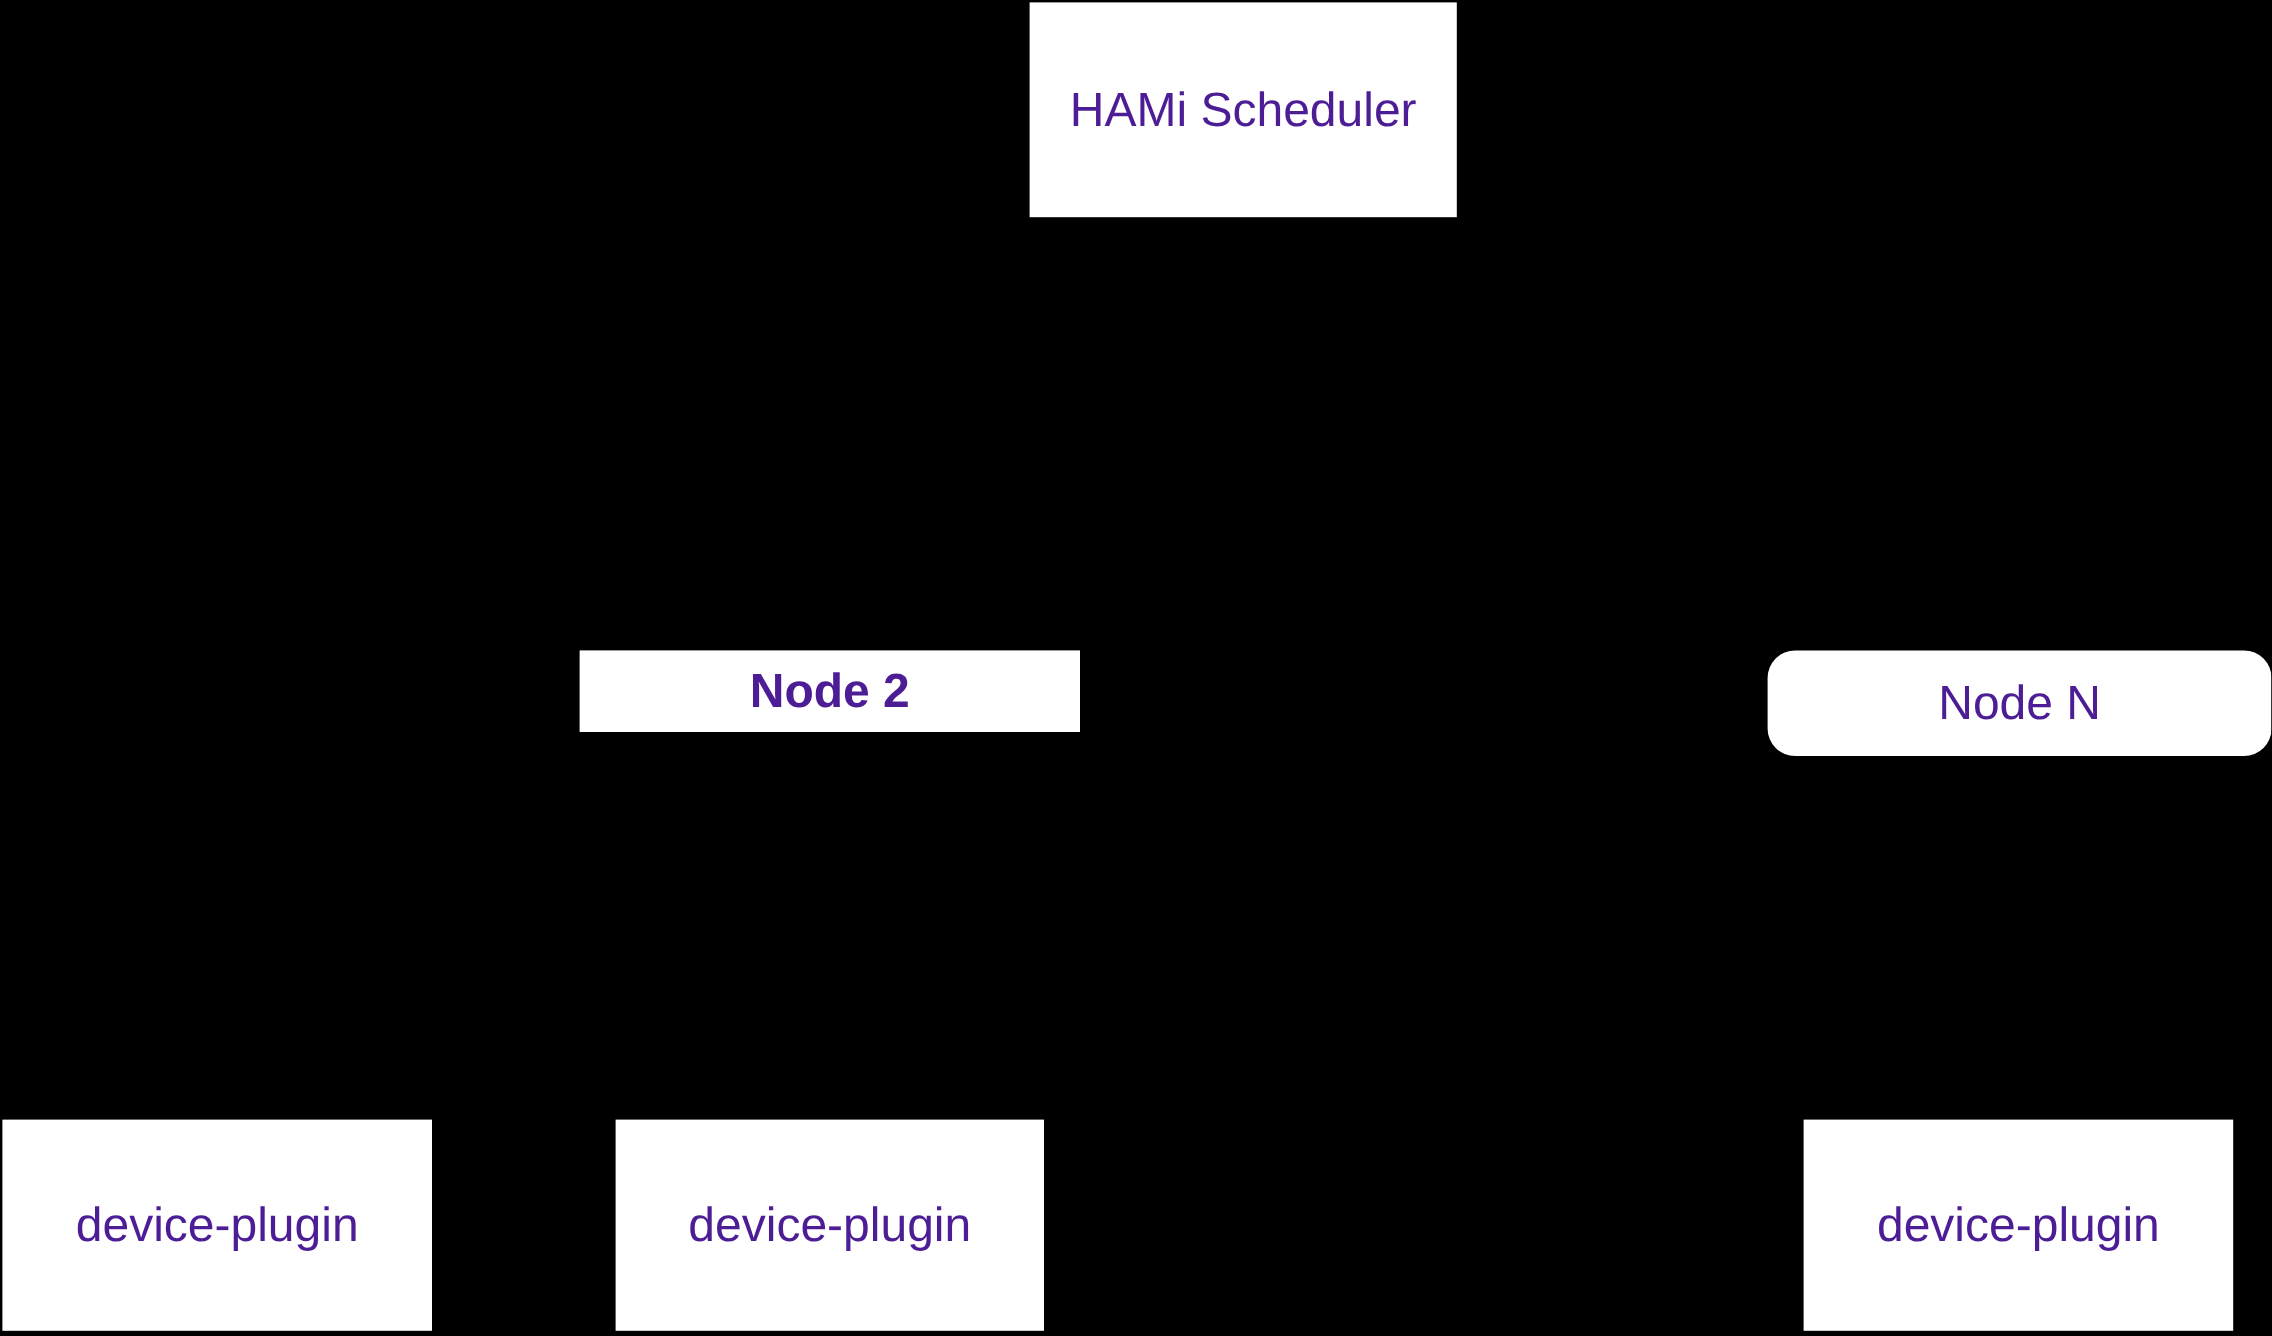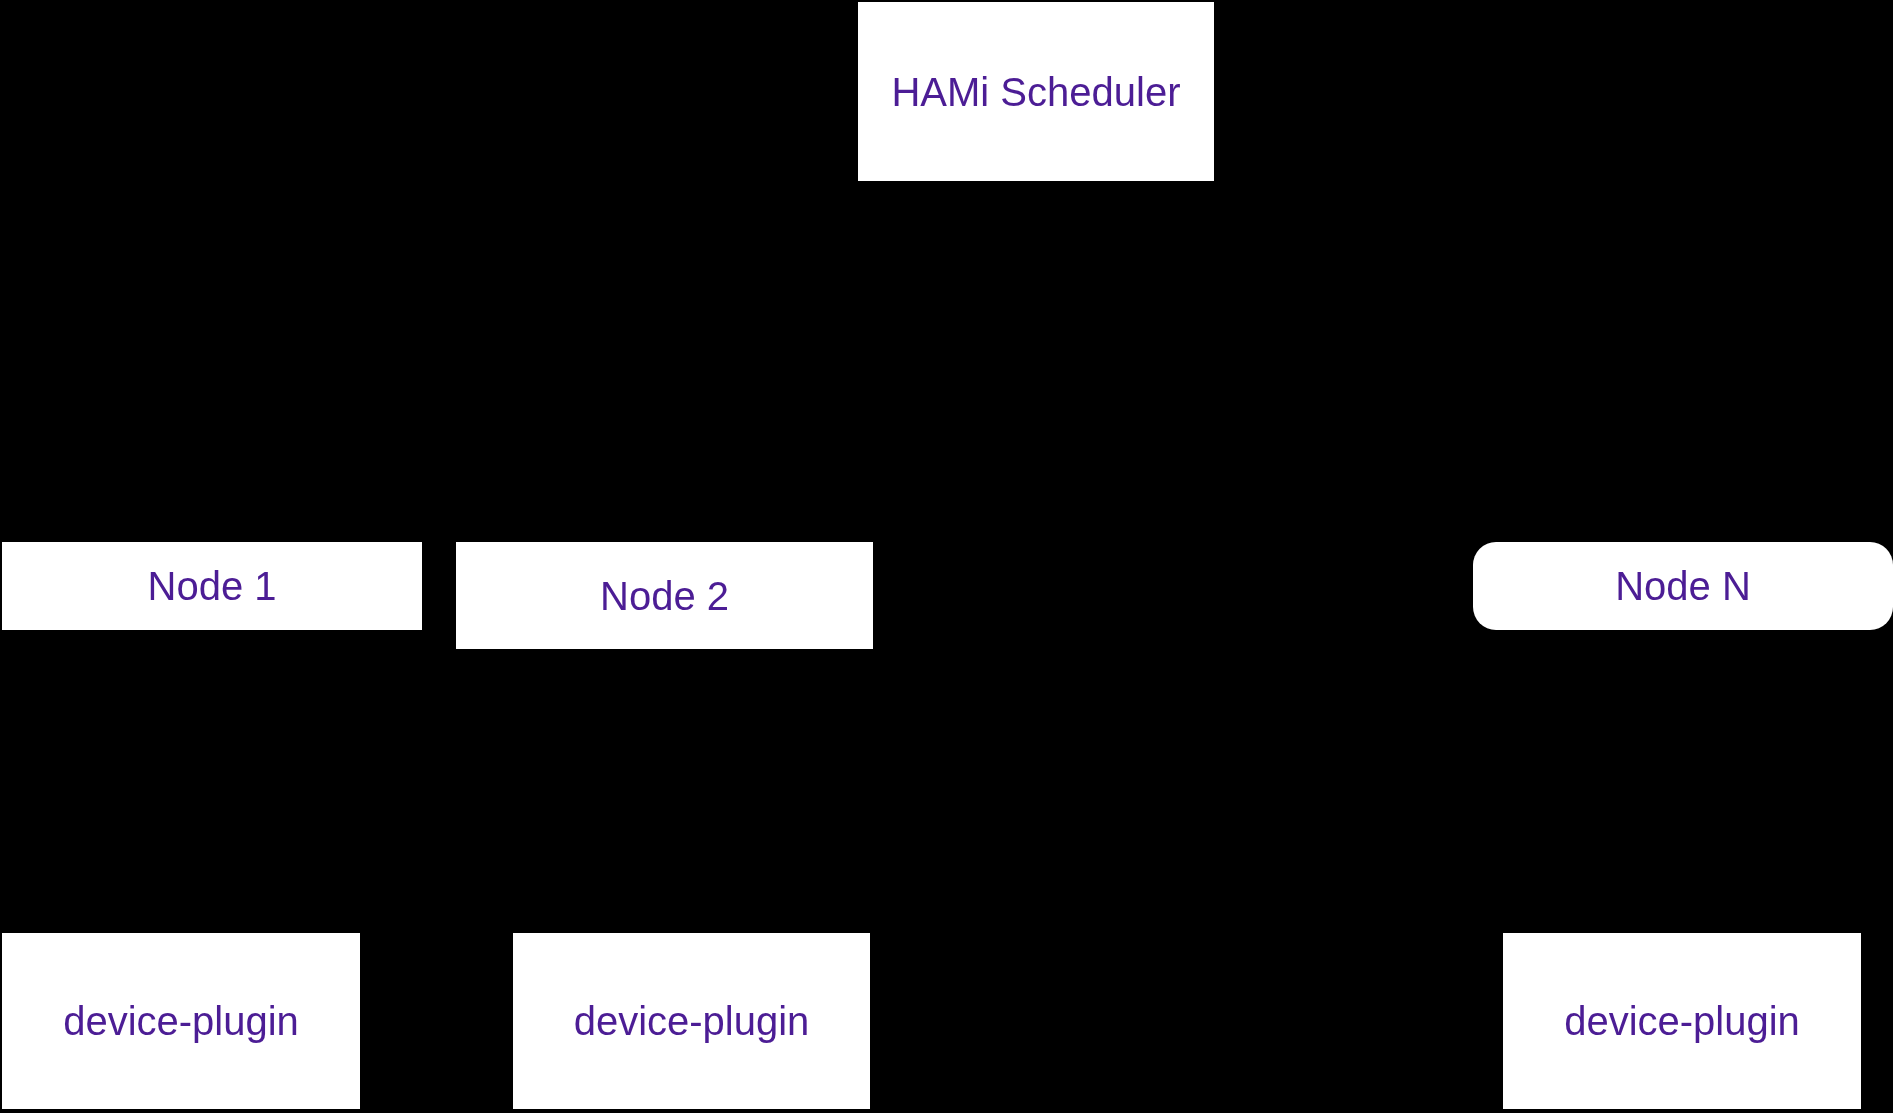--- a/index.html
+++ b/index.html
@@ -23,39 +23,36 @@
     align-items: center;
     justify-content: center;
     font-size: 40px;
     line-height: 1;
     white-space: nowrap;
   }
   
   .scheduler { left: 858px; top: 2px;  width: 356px; height: 179px; }
   
   .node-1 { left: 2px;    top: 542px; width: 420px; height: 88px; }
-  .node-2 { left: 456px;  top: 542px; width: 417px; height: 107px; }
+  .node-2 { left: 483px;  top: 542px; width: 417px; height: 68px; font-weight: bold; }
   .node-n { left: 1473px; top: 542px; width: 420px; height: 88px; border-radius: 23px; }
   
   .dp-1 { left: 2px;    top: 933px; width: 358px; height: 176px; }
   .dp-2 { left: 513px;  top: 933px; width: 357px; height: 176px; }
   .dp-3 { left: 1503px; top: 933px; width: 358px; height: 176px; }
 </style>
 </head>
 <body>
 
 <div class="canvas">
 
   <div class="box scheduler">
     <span>HAMi Scheduler</span>
   </div>
 
-  <div class="box node-1">
-    <span>Node 1</span>
-  </div>
 
   <div class="box node-2">
     <span>Node 2</span>
   </div>
 
   <div class="box node-n">
     <span>Node N</span>
   </div>
 
   <div class="box dp-1">

